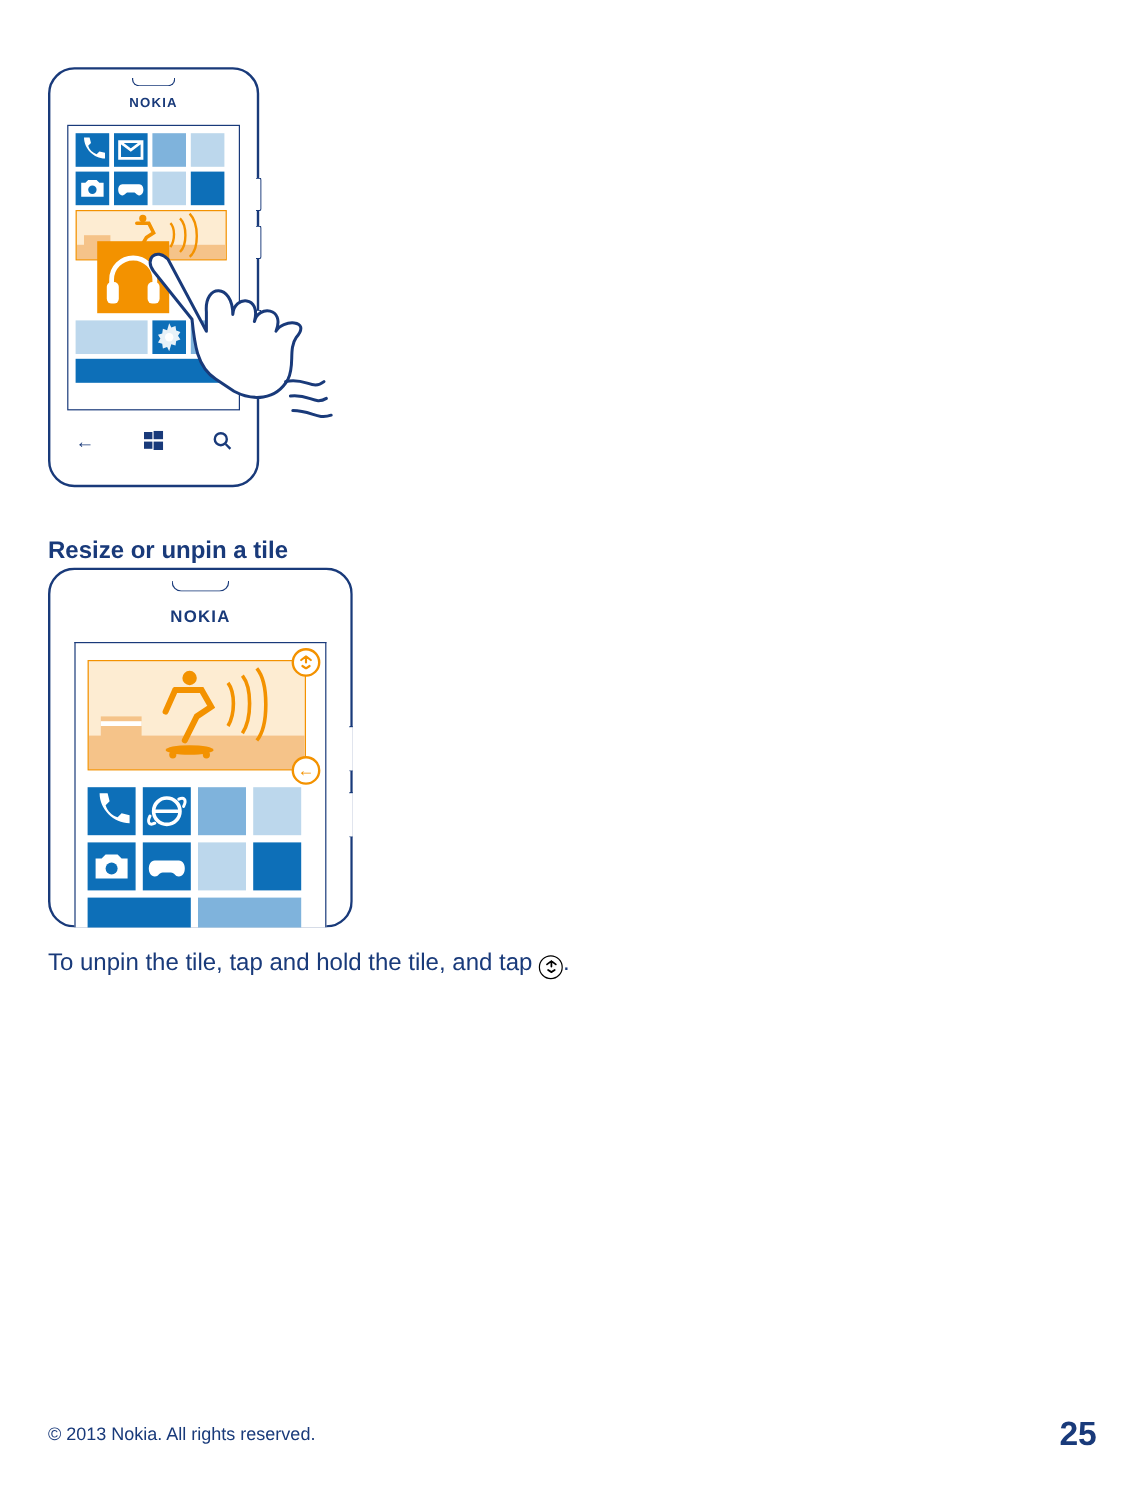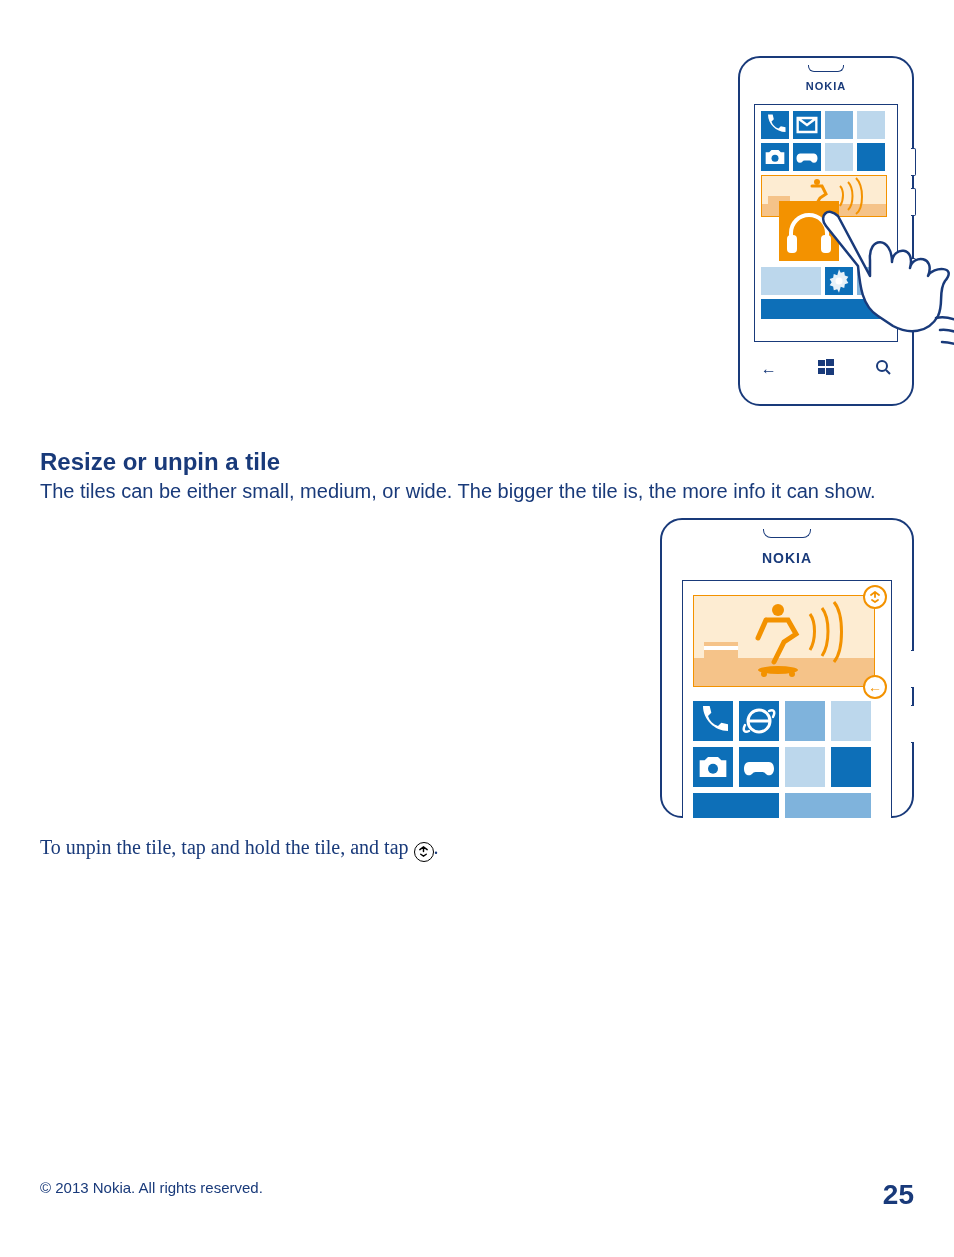--- a/index.html
+++ b/index.html
@@ -6,21 +6,21 @@
   body{
     width:954px;height:1257px;
     font-family:"Segoe UI",Arial,sans-serif;
     position:relative;
     color:#193a7a;
   }
   .page{
     position:absolute;
     left:40px;top:0;right:40px;bottom:0;
   }
-  .fig-wrap{display:flex;justify-content:flex-end;}
+  .fig-wrap{display:flex;justify-content:flex-start;}
   
   .phone{
     position:relative;
     border:2px solid #193a7a;
     border-radius:22px;
     background:#fff;
     box-sizing:border-box;
   }
   .earpiece{
     position:absolute;left:50%;transform:translateX(-50%);
@@ -68,21 +68,21 @@
     position:absolute;
     background:#fdecd2;
     border:1px solid #f39200;
   }
   
   .hand{position:absolute;pointer-events:none;}
   
   h3.section-title{
     color:#193a7a;
     font-weight:700;
-    font-size:24px;
+    font-size:20px;
     margin:0 0 2px 0;
   }
   p.body{
     color:#193a7a;
     font-size:20px;
     margin:0 0 14px 0;
     line-height:1.3;
   }
   
   .fig2 .phone{width:254px;height:300px;}
@@ -104,21 +104,21 @@
   }
   
   .unpin-inline{
     display:inline-flex;width:18px;height:18px;vertical-align:-3px;
     border:1.6px solid #000;border-radius:50%;
     align-items:center;justify-content:center;
   }
   
   .footer{
     position:absolute;left:0;right:0;bottom:46px;
-    display:flex;justify-content:space-between;align-items:flex-start;
+    display:flex;justify-content:space-between;align-items:center;
   }
   .copyright{font-size:15px;color:#193a7a;}
   .pagenum{font-size:28px;font-weight:700;color:#193a7a;}
 </style>
 </head>
 <body>
 
 <div class="page">
 
   <div class="fig-wrap fig1" style="margin-top:56px;">
@@ -210,21 +210,20 @@
 
       <svg class="hand" width="160" height="180" style="left:80px;top:140px;" viewBox="0 0 160 180">
         <path d="M20 20 C10 10 0 20 8 30 L40 70 C42 90 44 110 60 120 L75 130 C90 138 110 138 120 120 C126 108 120 95 127 85 C140 70 115 70 110 80 C118 60 95 58 92 72 C98 50 75 50 74 66 C74 40 50 40 52 64 L52 80 Z" fill="#fff" stroke="#193a7a" stroke-width="2.5" stroke-linejoin="round"></path>
         <path d="M118 122 C135 118 140 130 150 122 M122 134 C138 132 142 142 152 136 M124 146 C140 146 144 154 156 150" fill="none" stroke="#193a7a" stroke-width="2.5" stroke-linecap="round"></path>
       </svg>
     </div>
   </div>
 
   <div style="margin-top:42px;">
     <h3 class="section-title">Resize or unpin a tile</h3>
-    <p class="body">The tiles can be either small, medium, or wide. The bigger the tile is, the more info it can show.</p>
   </div>
 
   <div class="fig-wrap fig2">
     <div class="fig2-clip">
       <div class="phone">
         <div class="earpiece"></div>
         <div class="brand">NOKIA</div>
         <div class="sidebtn a"></div>
         <div class="sidebtn b"></div>
 
@@ -282,21 +281,21 @@
           <div class="tile dim2" style="left:102px;top:166px;width:40px;height:40px;"></div>
           <div class="tile" style="left:148px;top:166px;width:40px;height:40px;"></div>
 
           <div class="tile" style="left:10px;top:212px;width:86px;height:30px;"></div>
           <div class="tile dim" style="left:102px;top:212px;width:86px;height:30px;"></div>
         </div>
       </div>
     </div>
   </div>
 
-  <p class="body" style="margin-top:16px;font-family:Liberation Serif, serif;">
+  <p class="body" style="margin-top:16px;">
     <span>To unpin the tile, tap and hold the tile, and tap </span><span class="unpin-inline">
         <svg width="11" height="11" viewBox="0 0 12 12">
           <path d="M6 1v5M3 9l3 2 3-2M2 4l4-3 4 3" fill="none" stroke="#000" stroke-width="1.6" stroke-linecap="round"></path>
         </svg>
       </span><span>.</span>
   </p>
 
   <div class="footer">
     <div class="copyright">© 2013 Nokia. All rights reserved.</div>
     <div class="pagenum">25</div>

